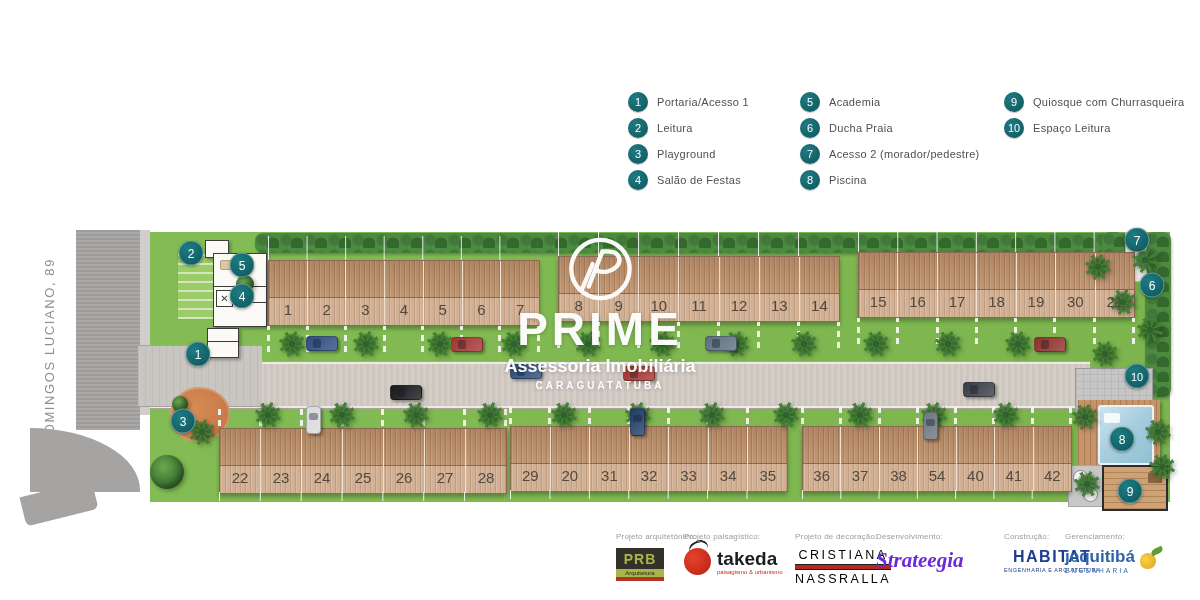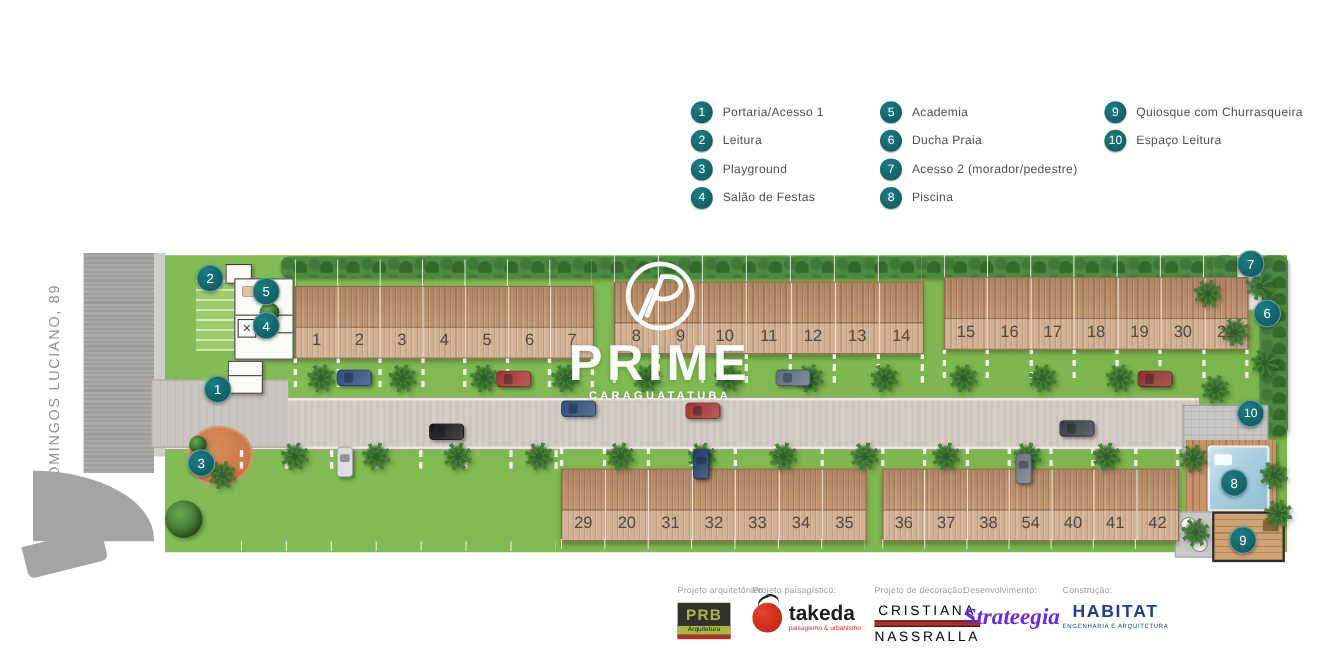--- a/index.html
+++ b/index.html
@@ -320,20 +320,43 @@
       </div>
       <div class="lotlines" style="left: 708px; width: 275px; background-size: 39.2857px 100%; top: -4px; height: 24px;"></div>
       <div class="tickcol" style="left: 707px; top: 86px; height: 26px;"></div>
       <div class="tickcol" style="left: 746.286px; top: 86px; height: 26px;"></div>
       <div class="tickcol" style="left: 785.571px; top: 86px; height: 26px;"></div>
       <div class="tickcol" style="left: 824.857px; top: 86px; height: 26px;"></div>
       <div class="tickcol" style="left: 864.143px; top: 86px; height: 26px;"></div>
       <div class="tickcol" style="left: 903.429px; top: 86px; height: 26px;"></div>
       <div class="tickcol" style="left: 942.714px; top: 86px; height: 26px;"></div>
       <div class="tickcol" style="left: 982px; top: 86px; height: 26px;"></div>
+      <div class="ublock" style="left: 69px; top: 196px; width: 286px; height: 64px;">
+        <div class="ucell">
+          <div class="unum">22</div>
+        </div>
+        <div class="ucell">
+          <div class="unum">23</div>
+        </div>
+        <div class="ucell">
+          <div class="unum">24</div>
+        </div>
+        <div class="ucell">
+          <div class="unum">25</div>
+        </div>
+        <div class="ucell">
+          <div class="unum">26</div>
+        </div>
+        <div class="ucell">
+          <div class="unum">27</div>
+        </div>
+        <div class="ucell">
+          <div class="unum">28</div>
+        </div>
+      </div>
       <div class="lotlines" style="left: 69px; width: 286px; background-size: 40.8571px 100%; top: 260px; height: 9px;"></div>
       <div class="tickcol" style="left: 68px; top: 172px; height: 22px;"></div>
       <div class="tickcol" style="left: 108.857px; top: 172px; height: 22px;"></div>
       <div class="tickcol" style="left: 149.714px; top: 172px; height: 22px;"></div>
       <div class="tickcol" style="left: 190.571px; top: 172px; height: 22px;"></div>
       <div class="tickcol" style="left: 231.429px; top: 172px; height: 22px;"></div>
       <div class="tickcol" style="left: 272.286px; top: 172px; height: 22px;"></div>
       <div class="tickcol" style="left: 313.143px; top: 172px; height: 22px;"></div>
       <div class="tickcol" style="left: 354px; top: 172px; height: 22px;"></div>
       <div class="ublock" style="left: 360px; top: 194px; width: 276px; height: 64px;">
@@ -483,20 +506,21 @@
       <div class="marker" style="left: 1137px; top: 376px; font-size: 11px;">10</div>
     </div>
 
   <div class="watermark">
     <svg width="70" height="70" viewBox="0 0 72 72">
       <circle cx="36" cy="36" r="30" fill="none" stroke="#fff" stroke-width="4.5"></circle>
       <path d="M24,54 L38,18 h6 c11,0 15,9 8,16 c-5,5 -13,6 -19,4" fill="none" stroke="#fff" stroke-width="4.5" stroke-linecap="round"></path>
       <path d="M17,57 L28,31" fill="none" stroke="#fff" stroke-width="4.5" stroke-linecap="round"></path>
     </svg>
     <div class="wm-brand">PRIME</div>
+    <div class="wm-sub">Assessoria Imobiliária</div>
     <div class="wm-city">CARAGUATATUBA</div>
   </div>
 
   <div class="partner" style="left:684px;">
     <div class="prole">Projeto paisagístico:</div>
     <div class="tk">
       <div class="tk-circle"></div>
       <div>
         <div class="tk-name">takeda</div>
         <div class="tk-sub">paisagismo &amp; urbanismo</div>
@@ -516,20 +540,30 @@
     <div class="cn">
       <div class="cn-line">CRISTIANA</div>
       <div class="cn-bar"></div>
       <div class="cn-line">NASSRALLA</div>
     </div>
   </div>
   <div class="partner" style="left:876px;">
     <div class="prole">Desenvolvimento:</div>
     <div class="sg-name">Strateegia</div>
   </div>
-  <div class="partner" style="left:966px;">
+  <div class="partner" style="left:1004px;">
     <div class="prole">Construção:</div>
     <div class="hb">
       <div class="hb-name">HABITAT</div>
       <div class="hb-sub">ENGENHARIA E ARQUITETURA</div>
     </div>
   </div>
+  <div class="partner" style="left:1065px;">
+    <div class="prole">Gerenciamento:</div>
+    <div class="jq">
+      <div>
+        <div class="jq-name">jequitibá</div>
+        <div class="jq-sub">ENGENHARIA</div>
+      </div>
+      <div class="jq-fruit"></div>
+    </div>
+  </div>
 </div>
 
 </body></html>

